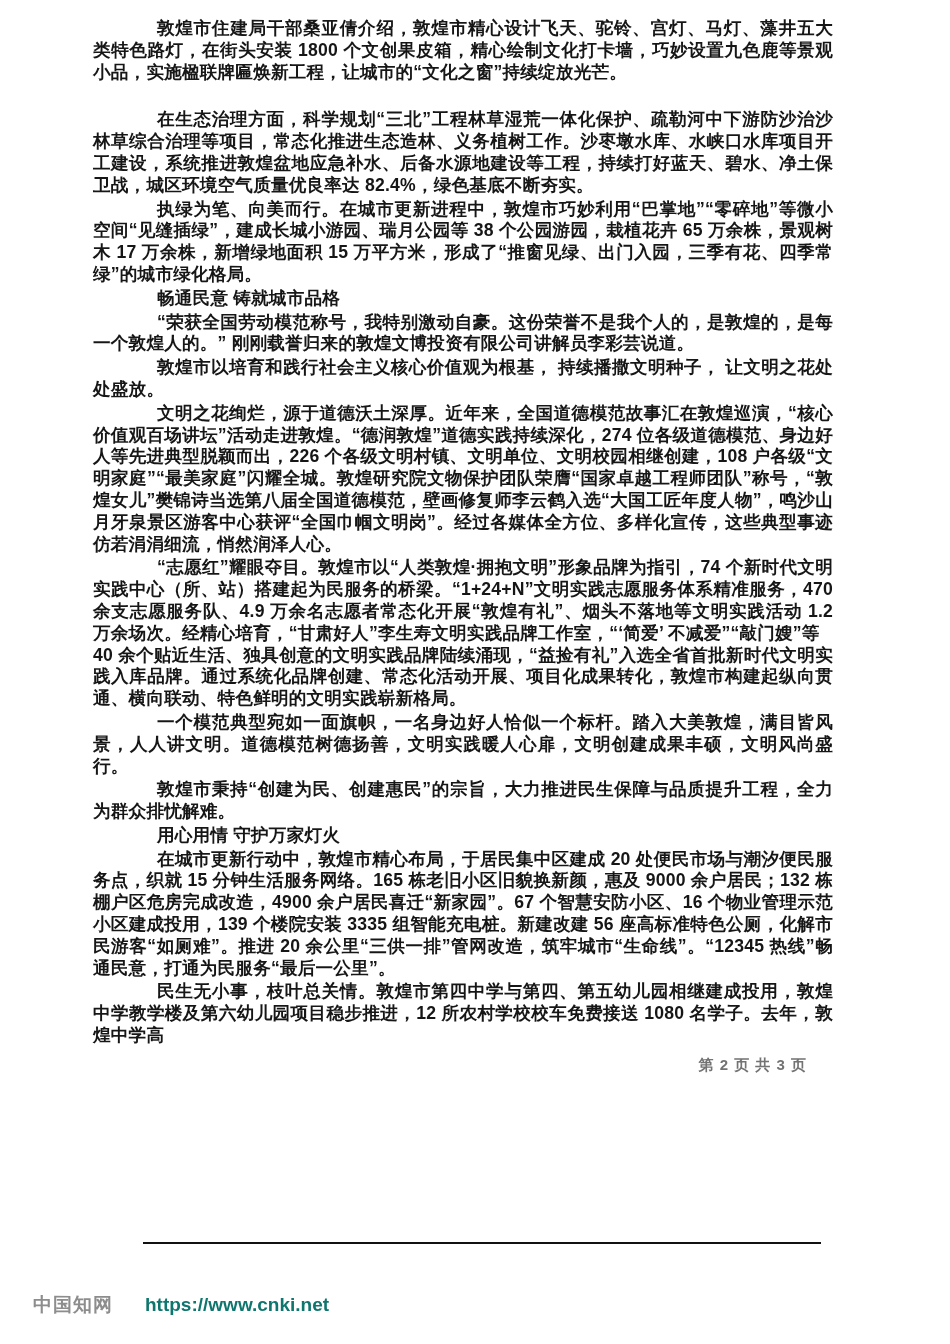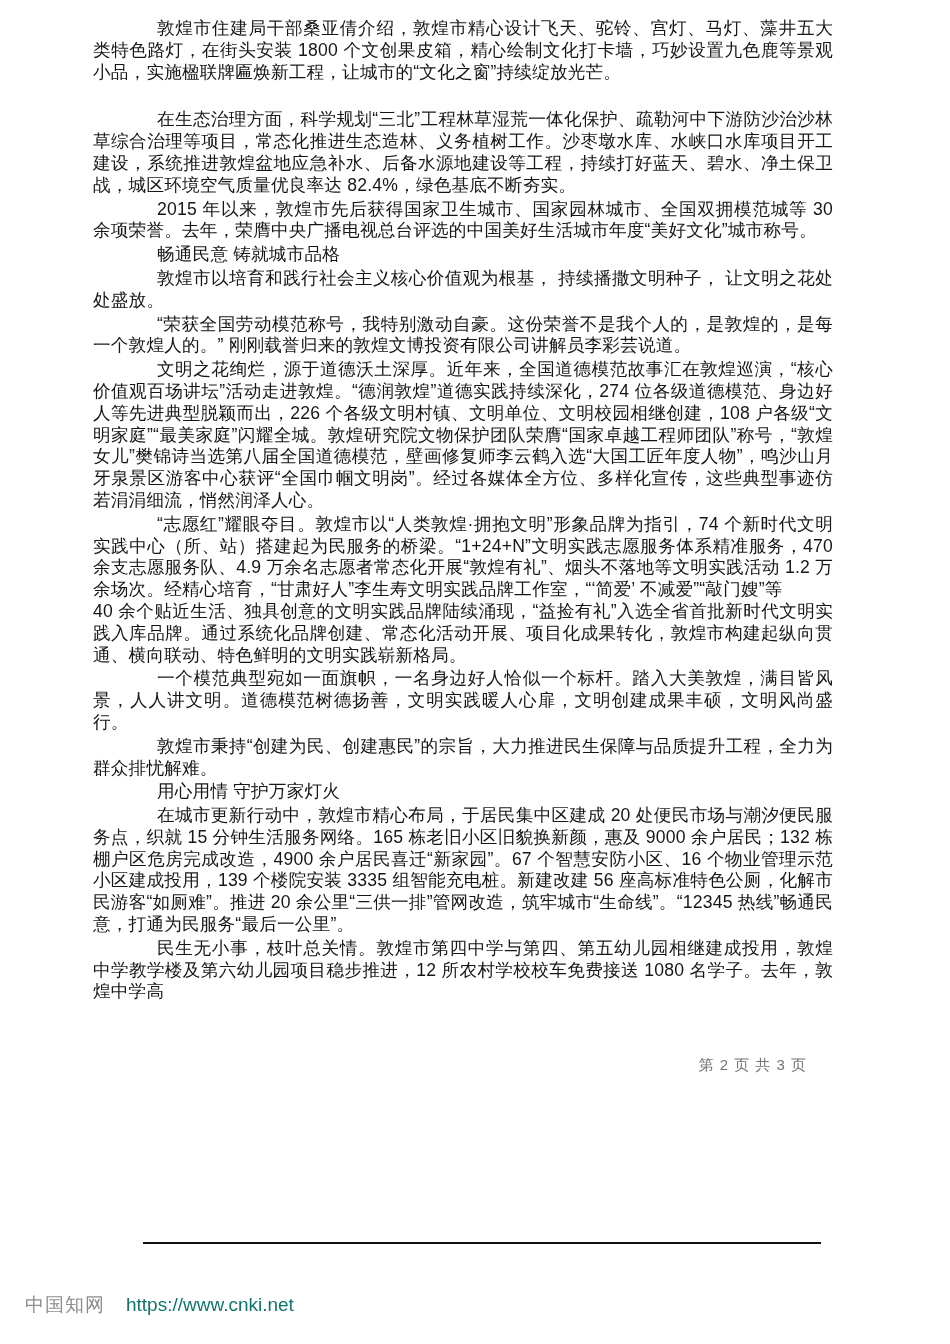--- a/index.html
+++ b/index.html
@@ -4,20 +4,21 @@
 <style>
   html, body { margin: 0; padding: 0; background: #ffffff; }
   .page {
     position: relative;
     width: 950px;
     height: 1344px;
     background: #ffffff;
     font-family: "Liberation Sans", "DejaVu Sans", sans-serif;
     color: #161616;
     overflow: hidden;
+    font-weight: bold;
   }
   .content {
     position: absolute;
     left: 93px;
     top: 16px;
     width: 740px;
     font-size: 17.6px;
     line-height: 21.8px;
     text-align: justify;
     letter-spacing: 0.2px;
@@ -41,42 +42,42 @@
   .rule {
     position: absolute;
     left: 143px;
     top: 1242px;
     width: 678px;
     height: 2px;
     background: #111111;
   }
   .watermark {
     position: absolute;
-    left: 25px;
+    left: 33px;
     top: 1292px;
     display: flex;
     align-items: baseline;
-    gap: 21px;
+    gap: 32px;
   }
   .wm-brand { font-size: 19px; color: #8d8d8d; letter-spacing: 1px; }
   .wm-url   { font-size: 19px; color: #0f766e; text-decoration: none; }
 </style>
 </head>
 <body>
 
 <div class="page">
 
   <div class="content">
       <div class="para">敦煌市住建局干部桑亚倩介绍，敦煌市精心设计飞天、驼铃、宫灯、马灯、藻井五大类特色路灯，在街头安装 1800 个文创果皮箱，精心绘制文化打卡墙，巧妙设置九色鹿等景观小品，实施楹联牌匾焕新工程，让城市的“文化之窗”持续绽放光芒。</div>
       <div class="blank-line"></div>
       <div class="para">在生态治理方面，科学规划“三北”工程林草湿荒一体化保护、疏勒河中下游防沙治沙林草综合治理等项目，常态化推进生态造林、义务植树工作。沙枣墩水库、水峡口水库项目开工建设，系统推进敦煌盆地应急补水、后备水源地建设等工程，持续打好蓝天、碧水、净土保卫战，城区环境空气质量优良率达 82.4%，绿色基底不断夯实。</div>
-      <div class="para">2015 年以来，敦煌市先后获得国家卫生城市、国家园林城市、全国双拥模范城等 30 余项荣誉。去年，荣膺中央广播电视总台评选的中国美好生活城市年度“美好文化”城市称号。</div>
+      <div class="para">执绿为笔、向美而行。在城市更新进程中，敦煌市巧妙利用“巴掌地”“零碎地”等微小空间“见缝插绿”，建成长城小游园、瑞月公园等 38 个公园游园，栽植花卉 65 万余株，景观树木 17 万余株，新增绿地面积 15 万平方米，形成了“推窗见绿、出门入园，三季有花、四季常绿”的城市绿化格局。</div>
       <div class="para">畅通民意  铸就城市品格</div>
+      <div class="para">“荣获全国劳动模范称号，我特别激动自豪。这份荣誉不是我个人的，是敦煌的，是每一个敦煌人的。” 刚刚载誉归来的敦煌文博投资有限公司讲解员李彩芸说道。</div>
       <div class="para">敦煌市以培育和践行社会主义核心价值观为根基， 持续播撒文明种子， 让文明之花处处盛放。</div>
-      <div class="para">“荣获全国劳动模范称号，我特别激动自豪。这份荣誉不是我个人的，是敦煌的，是每一个敦煌人的。” 刚刚载誉归来的敦煌文博投资有限公司讲解员李彩芸说道。</div>
       <div class="para">文明之花绚烂，源于道德沃土深厚。近年来，全国道德模范故事汇在敦煌巡演，“核心价值观百场讲坛”活动走进敦煌。“德润敦煌”道德实践持续深化，274 位各级道德模范、身边好人等先进典型脱颖而出，226 个各级文明村镇、文明单位、文明校园相继创建，108 户各级“文明家庭”“最美家庭”闪耀全城。敦煌研究院文物保护团队荣膺“国家卓越工程师团队”称号，“敦煌女儿”樊锦诗当选第八届全国道德模范，壁画修复师李云鹤入选“大国工匠年度人物”，鸣沙山月牙泉景区游客中心获评“全国巾帼文明岗”。经过各媒体全方位、多样化宣传，这些典型事迹仿若涓涓细流，悄然润泽人心。</div>
       <div class="para">“志愿红”耀眼夺目。敦煌市以“人类敦煌·拥抱文明”形象品牌为指引，74 个新时代文明实践中心（所、站）搭建起为民服务的桥梁。“1+24+N”文明实践志愿服务体系精准服务，470 余支志愿服务队、4.9 万余名志愿者常态化开展“敦煌有礼”、烟头不落地等文明实践活动 1.2 万余场次。经精心培育，“甘肃好人”李生寿文明实践品牌工作室，“‘简爱’ 不减爱”“敲门嫂”等
 40 余个贴近生活、独具创意的文明实践品牌陆续涌现，“益捡有礼”入选全省首批新时代文明实践入库品牌。通过系统化品牌创建、常态化活动开展、项目化成果转化，敦煌市构建起纵向贯通、横向联动、特色鲜明的文明实践崭新格局。</div>
       <div class="para">一个模范典型宛如一面旗帜，一名身边好人恰似一个标杆。踏入大美敦煌，满目皆风景，人人讲文明。道德模范树德扬善，文明实践暖人心扉，文明创建成果丰硕，文明风尚盛行。</div>
       <div class="para">敦煌市秉持“创建为民、创建惠民”的宗旨，大力推进民生保障与品质提升工程，全力为群众排忧解难。</div>
       <div class="para">用心用情  守护万家灯火</div>
       <div class="para">在城市更新行动中，敦煌市精心布局，于居民集中区建成 20 处便民市场与潮汐便民服务点，织就 15 分钟生活服务网络。165 栋老旧小区旧貌换新颜，惠及 9000 余户居民；132 栋棚户区危房完成改造，4900 余户居民喜迁“新家园”。67 个智慧安防小区、16 个物业管理示范小区建成投用，139 个楼院安装 3335 组智能充电桩。新建改建 56 座高标准特色公厕，化解市民游客“如厕难”。推进 20 余公里“三供一排”管网改造，筑牢城市“生命线”。“12345 热线”畅通民意，打通为民服务“最后一公里”。</div>
       <div class="para">民生无小事，枝叶总关情。敦煌市第四中学与第四、第五幼儿园相继建成投用，敦煌中学教学楼及第六幼儿园项目稳步推进，12 所农村学校校车免费接送 1080 名学子。去年，敦煌中学高</div>
     </div>
 

